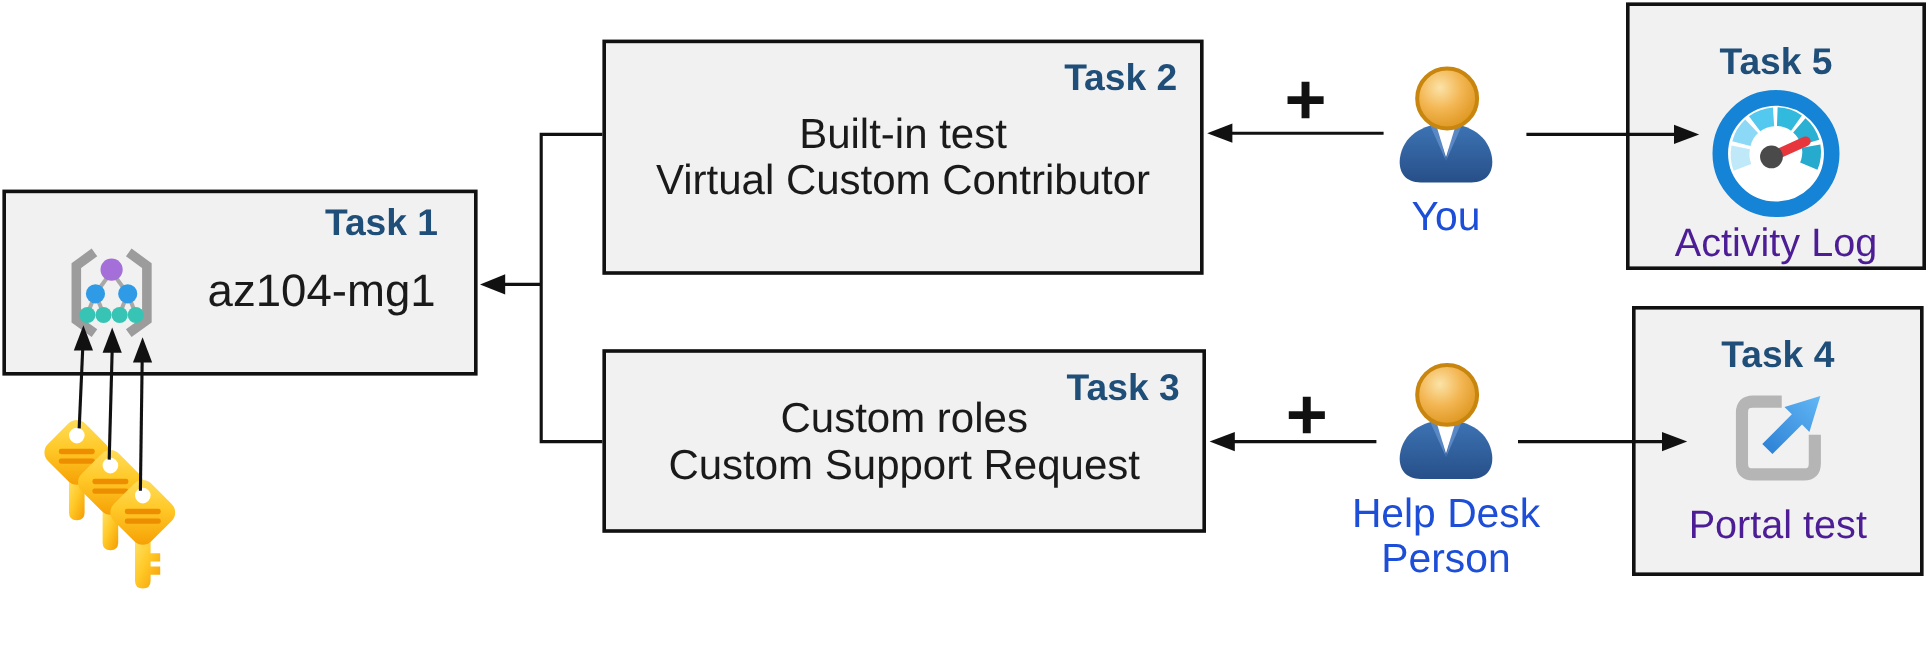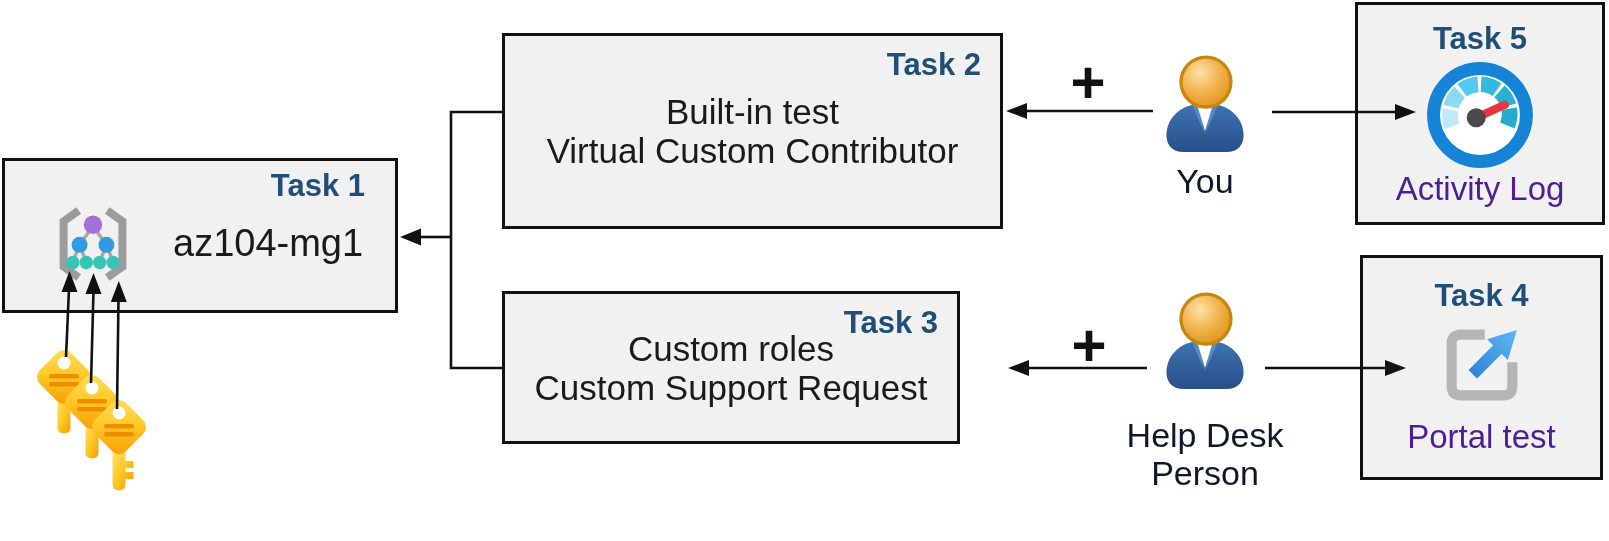--- a/index.html
+++ b/index.html
@@ -12,38 +12,38 @@
   .tag{color:#1f4e79;font-weight:700;font-size:31px;white-space:nowrap;}
   .tag-tr{position:absolute;top:11px;right:19px;}
 
   #task1{left:2px;top:158px;width:396px;height:155px;}
   #task1 .tag{position:absolute;top:7px;right:30px;text-align:right;}
   .t1row{display:flex;align-items:center;height:100%;box-sizing:border-box;
          padding:16px 0 0 46px;gap:38px;border-radius:30px;}
   .t1name{font-size:38px;color:#1a1a1a;white-space:nowrap;}
 
   #task2{left:502px;top:33px;width:501px;height:196px;}
-  #task3{left:502px;top:291px;width:458px;height:153px;}
+  #task3{left:502px;top:291px;width:503px;height:153px;}
   .lines{display:flex;flex-direction:column;align-items:center;justify-content:center;
          height:100%;font-size:35px;line-height:39px;color:#1a1a1a;white-space:nowrap;}
 
   #task5{left:1355px;top:2px;width:250px;height:223px;}
   #task4{left:1360px;top:255px;width:243px;height:225px;}
   .vcol{display:flex;flex-direction:column;align-items:center;height:100%;box-sizing:border-box;}
-  #task5 .tag{margin-top:16px;}
+  #task5 .tag{margin-top:29px;}
   #task5 .vcol svg{margin-top:4px;}
   #task4 .tag{margin-top:20px;}
   #task4 .vcol svg{margin-top:5px;}
   .caption{font-size:33px;color:#4c1d95;margin-top:1px;white-space:nowrap;}
   #task4 .caption{margin-top:7px;}
 
   .person{position:absolute;width:150px;display:flex;flex-direction:column;align-items:center;z-index:3;}
   #you{left:1130px;top:55px;}
-  #helpdesk{left:1130px;top:292px;gap:17px;}
-  .plabel{font-size:34px;color:#0f172a;line-height:38px;text-align:center;margin-top:3px;white-space:nowrap;}
+  #helpdesk{left:1130px;top:302px;}
+  .plabel{font-size:34px;color:#1d4ed8;line-height:38px;text-align:center;margin-top:3px;white-space:nowrap;}
 
   .plus{position:absolute;font-size:60px;font-weight:700;color:#111;z-index:3;
         width:46px;text-align:center;line-height:60px;}
   #plus-top{left:1065px;top:53px;}
   #plus-bottom{left:1066px;top:316px;}
 
   .keys{position:absolute;left:25px;top:345px;z-index:4;}
 </style>
 </head>
 <body>

